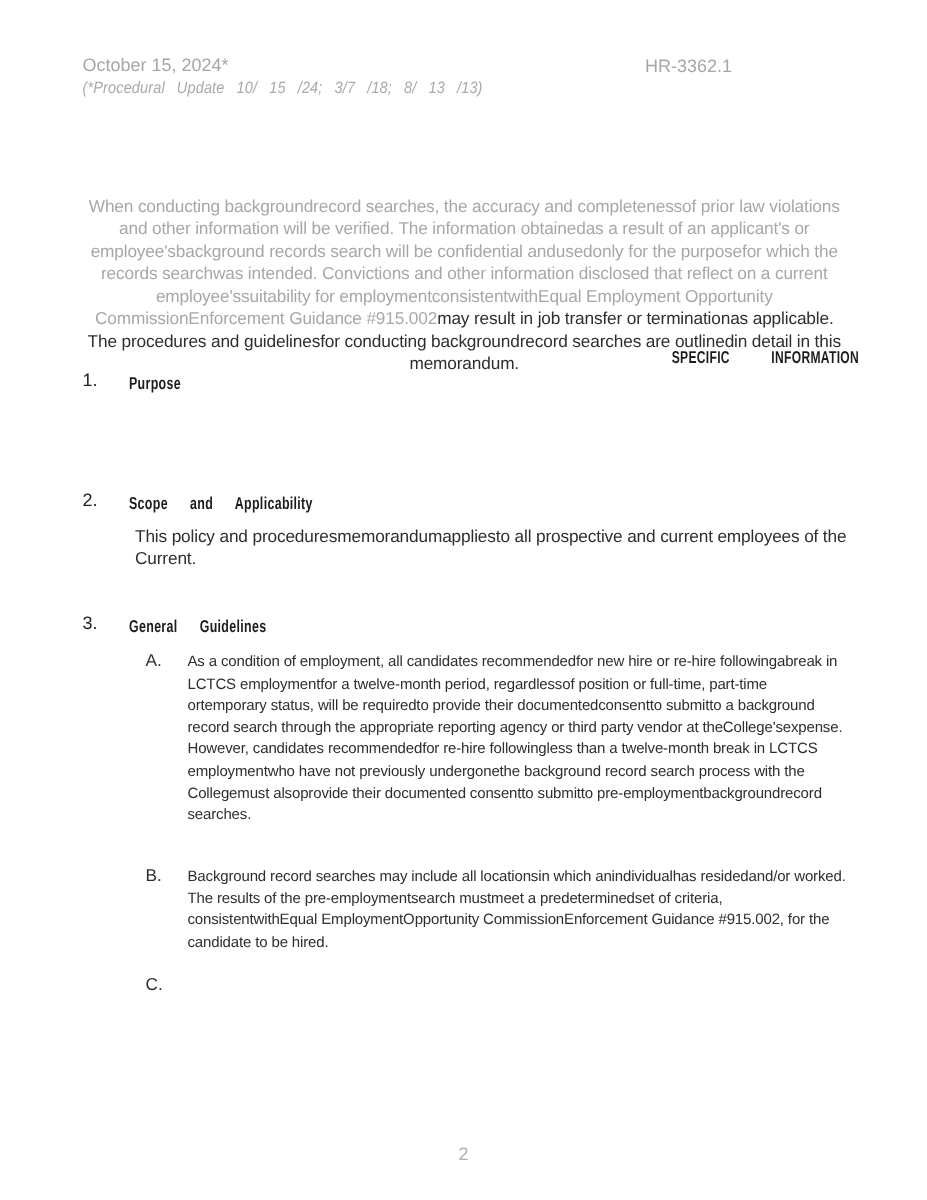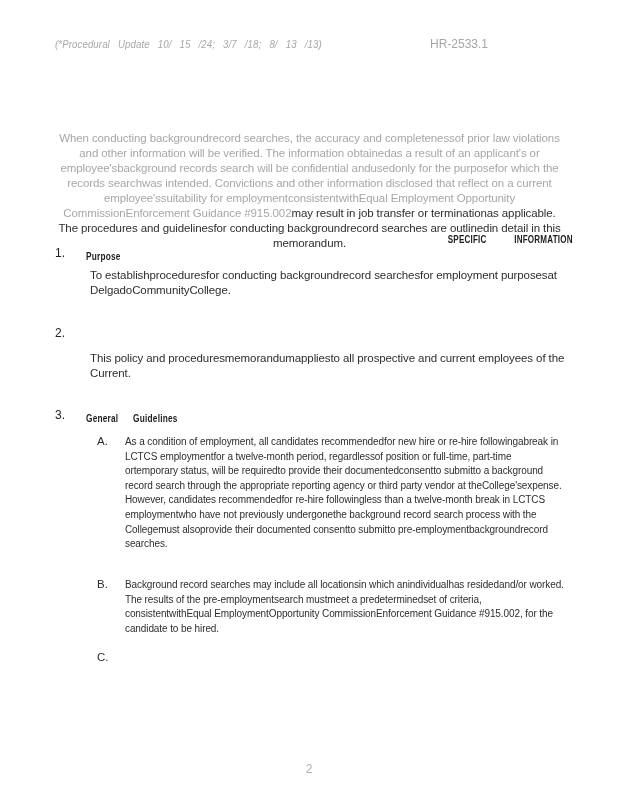--- a/index.html
+++ b/index.html
@@ -90,39 +90,42 @@
     text-align: center;
     font-size: 12px; color: #a9b0b8;
   }
 </style>
 </head>
 <body>
 
 <div class="page">
 
   <div class="hdr-left">
+    <div>October 15, 2024*</div>
     <div class="hdr-revision-wrap">
       <span class="hdr-revision">(*Procedural Update 10/ 15 /24; 3/7 /18; 8/ 13 /13)</span>
     </div>
   </div>
-  <div class="hdr-right">HR-2533.1</div>
+  <div class="hdr-right">HR-3362.1</div>
 
   <p class="intro"><span class="gray-part">When conducting backgroundrecord searches, the accuracy and completenessof prior law violations and other information will be verified.  The information obtainedas a result of an applicant's or employee'sbackground records search will be confidential andusedonly for the purposefor which the records searchwas intended. Convictions and other information disclosed that reflect on a current employee'ssuitability for employmentconsistentwithEqual  Employment Opportunity CommissionEnforcement Guidance #915.002</span><span class="black-part">may  result in job transfer or terminationas applicable. The procedures and guidelinesfor conducting backgroundrecord searches are outlinedin detail in this memorandum.</span></p>
 
   <div class="spec-heading">
     <span class="cond">SPECIFIC INFORMATION</span>
   </div>
 
   <div class="sec-num" style="top:246px">1.</div>
   <div class="sec-title" style="top:246px">
     <span class="cond">Purpose</span>
   </div>
-  <div class="sec-body" style="top:268px">To establishproceduresfor conducting backgroundrecord searchesfor employment purposesat DelgadoCommunityCollege.</div>
 
   <div class="sec-num" style="top:326px">2.</div>
+  <div class="sec-title" style="top:326px">
+    <span class="cond">Scope and Applicability</span>
+  </div>
   <div class="sec-body" style="top:351px">This policy and proceduresmemorandumappliesto all prospective and current employees of the Current.</div>
 
   <div class="sec-num" style="top:408px">3.</div>
   <div class="sec-title" style="top:408px">
     <span class="cond">General Guidelines</span>
   </div>
 
   <div class="item-label" style="top:435px">A.</div>
   <div class="item-text" style="top:435px">As a condition of employment, all candidates recommendedfor new hire or re-hire followingabreak in  LCTCS employmentfor a twelve-month period, regardlessof position or full-time, part-time ortemporary status, will  be requiredto provide their documentedconsentto submitto a background record search through the appropriate reporting agency or third party vendor at theCollege'sexpense. However, candidates recommendedfor re-hire followingless  than a twelve-month break in LCTCS employmentwho have not previously undergonethe background record search process with the Collegemust  alsoprovide their documented consentto submitto pre-employmentbackgroundrecord searches.</div>
 

